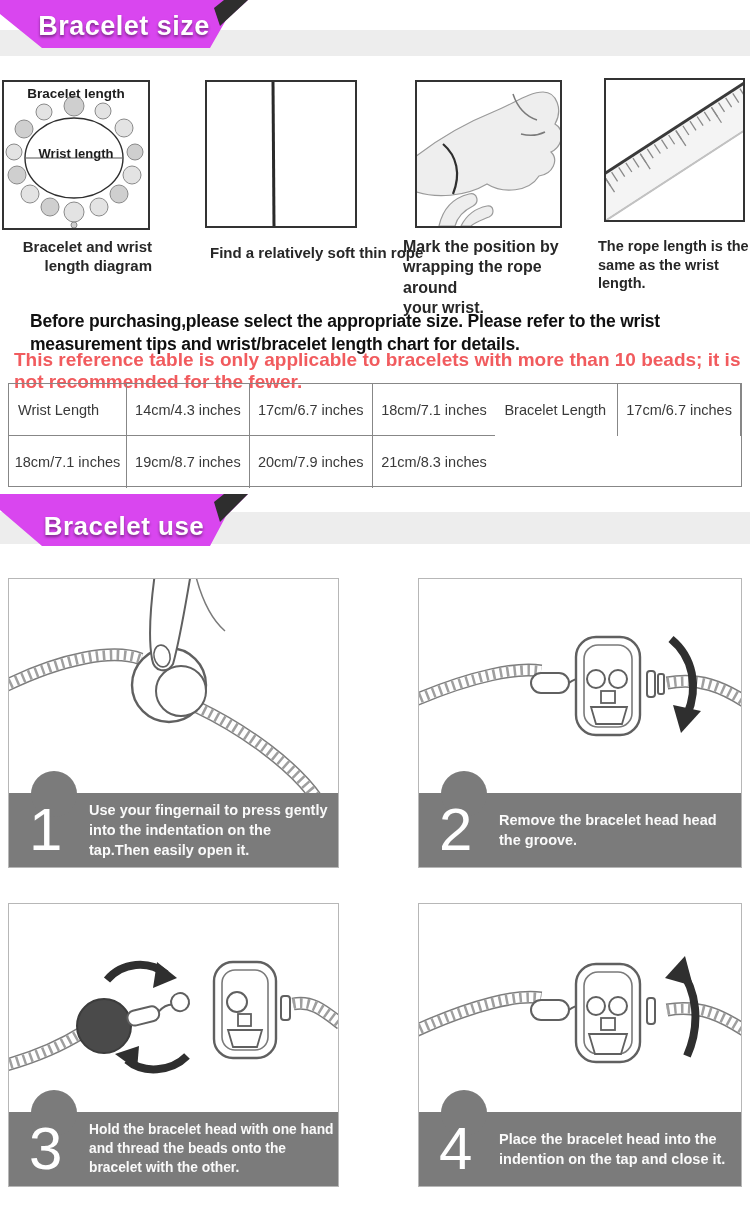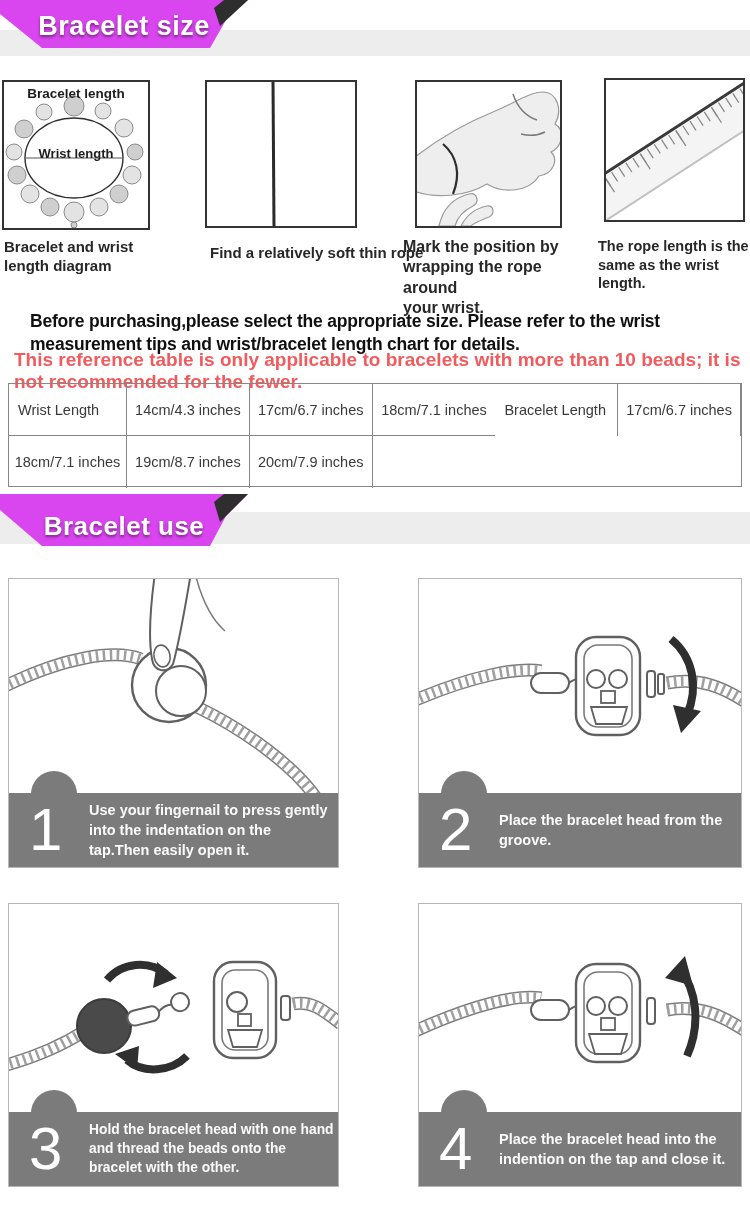--- a/index.html
+++ b/index.html
@@ -9,21 +9,21 @@
   
   .band{position:absolute;left:0;width:750px;background:#ededed;}
   .ribbon{position:absolute;left:0;background:#d946ef;color:#fff;font-weight:700;
           display:flex;align-items:center;justify-content:center;
           text-shadow:0 2px 3px rgba(0,0,0,.45);letter-spacing:.5px;}
   .ribbon-tip{position:absolute;background:#2e2e2e;}
 
   
   .mbox{position:absolute;background:#fff;border:2px solid #333;box-sizing:border-box;}
   .caption{position:absolute;font-weight:700;color:#272727;font-size:15px;line-height:1.28;}
-  .cap-center{text-align:left;}
+  .cap-center{text-align:right;}
   .diag-label{position:absolute;font-weight:700;color:#1d1d1d;}
 
   
   .intro{position:absolute;left:14px;width:730px;font-size:17.5px;font-weight:700;
          color:#101010;line-height:1.3;letter-spacing:-0.2px;}
   .note{position:absolute;left:14px;width:734px;font-size:19px;font-weight:700;color:#f15b5e;}
 
   
   .stable{position:absolute;left:8px;top:383px;width:734px;height:104px;
           display:grid;grid-template-columns:118px repeat(5,1fr);grid-template-rows:52px 52px;
@@ -148,20 +148,21 @@
   <div class="stable">
     <div class="cell lbl">Wrist Length</div>
     <div class="cell">14cm/4.3 inches</div>
     <div class="cell">17cm/6.7 inches</div>
     <div class="cell last">18cm/7.1 inches</div>
     <div class="cell lbl bot">Bracelet Length</div>
     <div class="cell bot">17cm/6.7 inches</div>
     <div class="cell bot">18cm/7.1 inches</div>
     <div class="cell bot">19cm/8.7 inches</div>
     <div class="cell bot">20cm/7.9 inches</div>
+    <div class="cell bot last">21cm/8.3 inches</div>
   </div>
 
   <div class="band" style="top:512px;height:32px;"></div>
   <div class="ribbon" style="top:494px;width:248px;height:52px;font-size:26px;padding-top:6px;
        clip-path:polygon(0 0,248px 0,226px 22px,210px 52px,42px 52px,0 16px);">
     <span>Bracelet use</span>
   </div>
   <div class="ribbon-tip" style="top:494px;left:0;width:248px;height:28px;
        clip-path:polygon(224px 0,248px 0,220px 28px,214px 8px);"></div>
 
@@ -203,21 +204,21 @@
       <rect x="182" y="112" width="14" height="12" fill="none" stroke="#606060" stroke-width="1.8"></rect>
       <path d="M 172 128 h 36 l -5 17 h -26 Z" fill="#fff" stroke="#606060" stroke-width="1.8"></path>
       <rect class="ln" x="228" y="92" width="8" height="26" rx="3"></rect>
       <rect class="ln" x="239" y="95" width="6" height="20" rx="2"></rect>
       <path class="arrow" d="M 252 60 C 274 78, 280 108, 268 136"></path>
       <polygon class="arrowhead" points="254,126 282,132 262,154"></polygon>
     </svg>
     <div class="stepband">
       <div class="bump"></div>
       <div class="stepnum">2</div>
-      <div class="steptext" style="width:232px;">Place the bracelet head from the groove.</div>
+      <div class="steptext" style="width:232px;">Remove the bracelet head head the groove.</div>
     </div>
   </div>
 
   <div class="panel" style="left:8px;top:903px;width:331px;height:284px;">
     <svg width="329" height="210" viewBox="0 0 329 210">
       <path class="rope-base" d="M -6 162 C 30 152, 55 140, 74 128"></path>
       <path class="rope-fill" d="M -6 162 C 30 152, 55 140, 74 128"></path>
       <path class="rope-coil" d="M -6 162 C 30 152, 55 140, 74 128"></path>
       <circle cx="95" cy="122" r="27" fill="#4a4a4a" stroke="#3c3c3c" stroke-width="2"></circle>
       <g transform="rotate(-14 140 110)">

